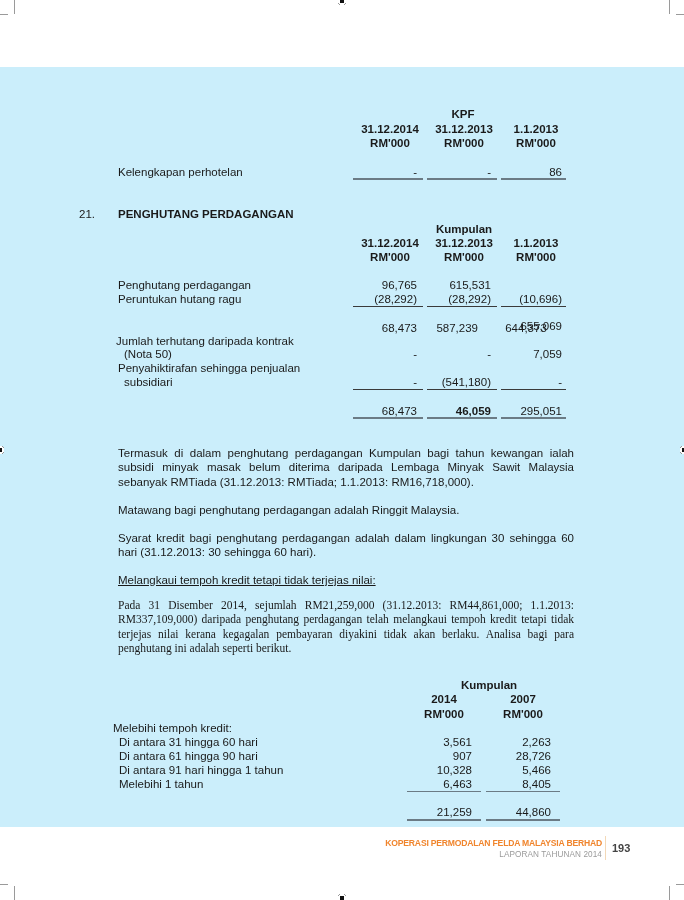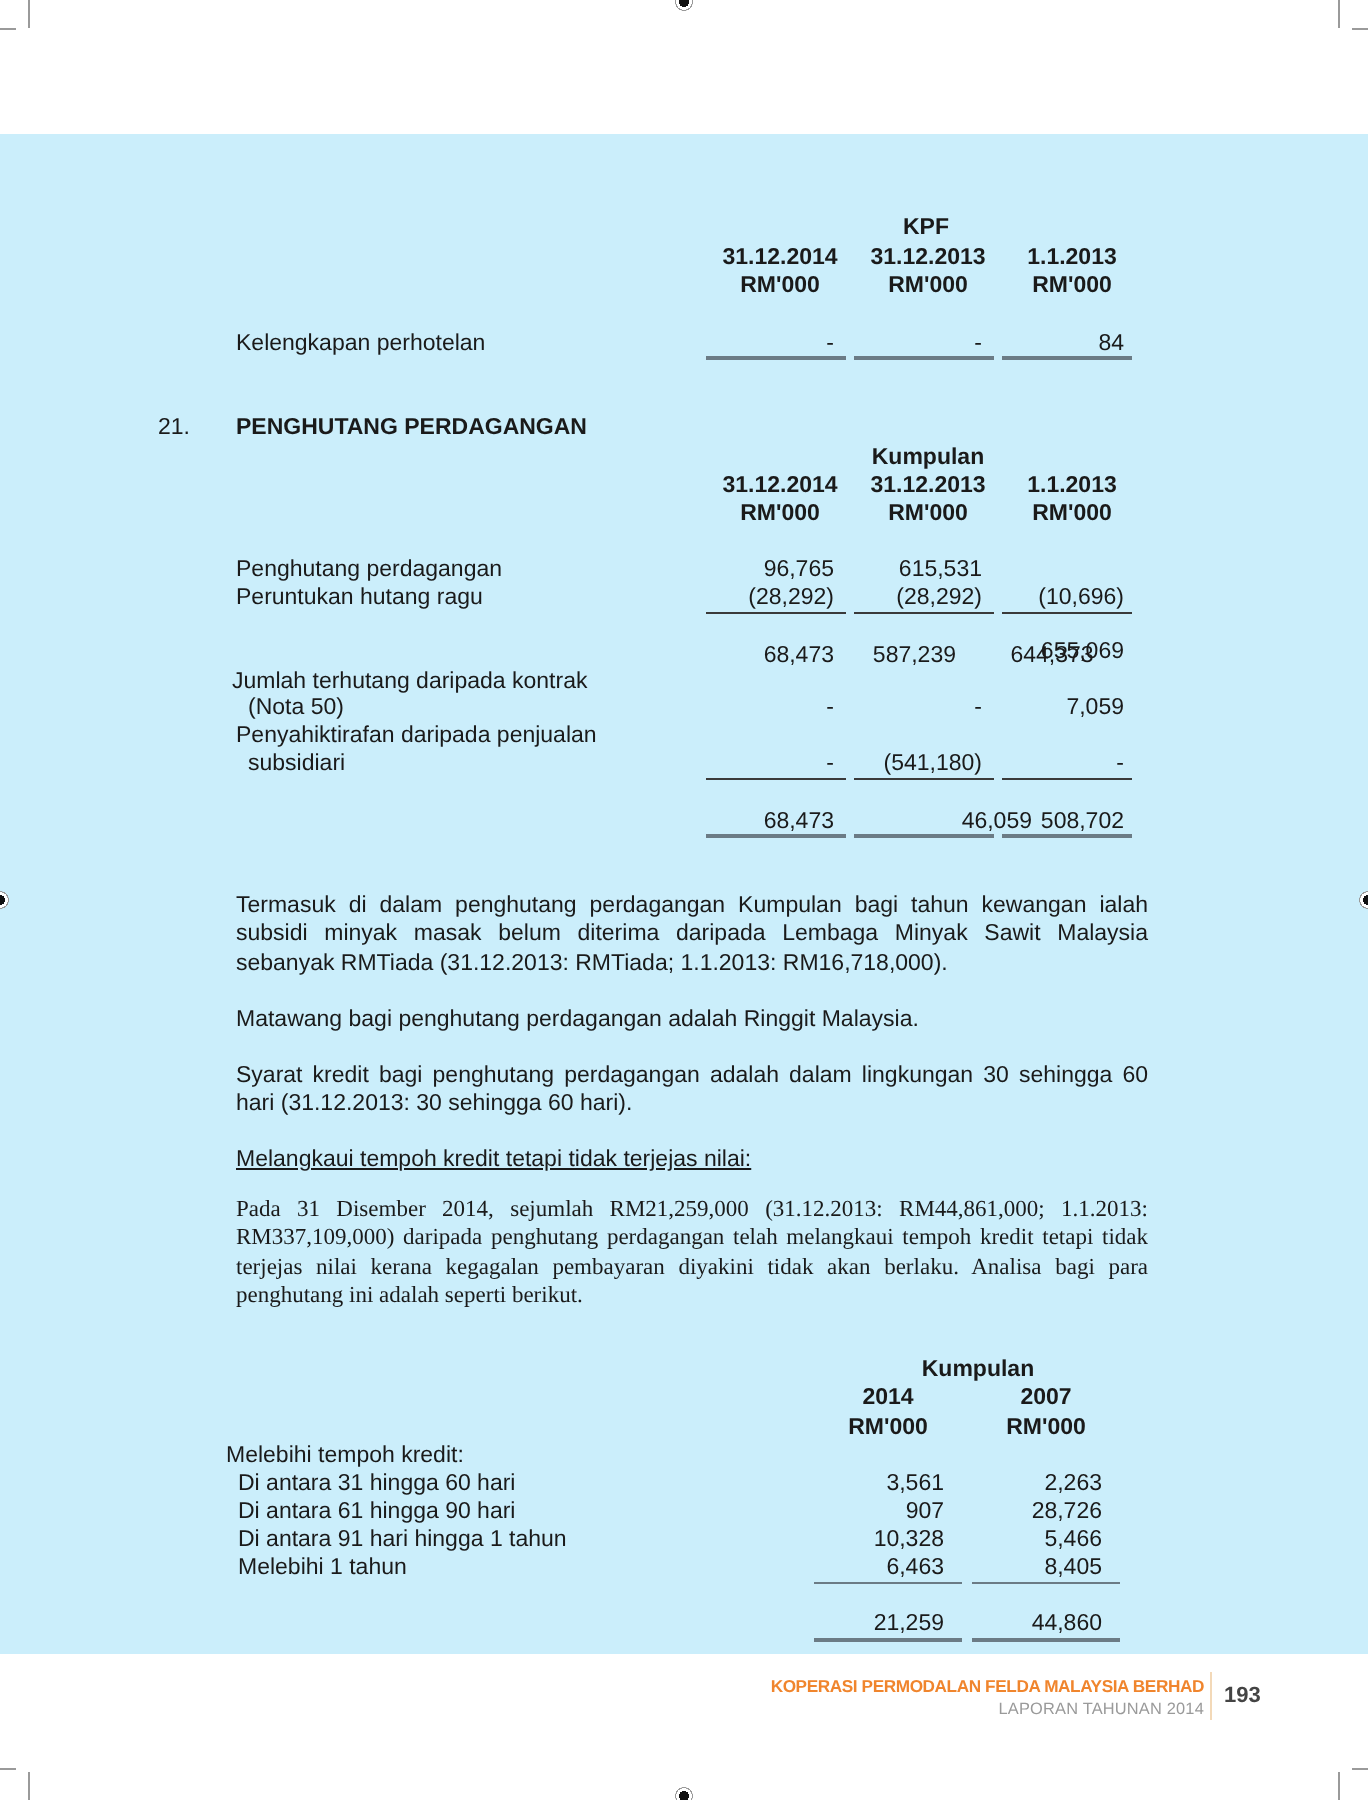--- a/index.html
+++ b/index.html
@@ -58,21 +58,21 @@
   <div class="hdr" style="left:353px;top:122px;">31.12.2014</div>
   <div class="hdr" style="left:427px;top:122px;">31.12.2013</div>
   <div class="hdr" style="left:499px;top:122px;">1.1.2013</div>
   <div class="hdr" style="left:353px;top:136px;">RM'000</div>
   <div class="hdr" style="left:427px;top:136px;">RM'000</div>
   <div class="hdr" style="left:499px;top:136px;">RM'000</div>
 
   <div class="lbl" style="left:118px;top:165px;">Kelengkapan perhotelan</div>
   <div class="num" style="left:345px;top:165px;">-</div>
   <div class="num" style="left:419px;top:165px;">-</div>
-  <div class="num" style="left:490px;top:165px;">84</div>
+  <div class="num" style="left:490px;top:165px;">86</div>
   <div class="dline" style="left:353px;top:178px;width:70px;"></div>
   <div class="dline" style="left:427px;top:178px;width:70px;"></div>
   <div class="dline" style="left:501px;top:178px;width:65px;"></div>
 </div>
 
 <div class="abs" style="left:79px;top:208px;">21.</div>
 <div class="abs" style="left:118px;top:208px;font-weight:bold;">PENGHUTANG PERDAGANGAN</div>
 
 <div>
   <div class="hdr" style="left:427px;top:222px;">Kumpulan</div>
@@ -99,32 +99,32 @@
   <div class="num" style="left:345px;top:321px;">68,473</div>
   <div class="num" style="left:406px;top:321px;">587,239</div>
   <div class="num" style="left:490px;top:321px;text-align:center;">644,373</div>
 
   <div class="lbl" style="left:116px;top:334px;text-align:right;">Jumlah terhutang daripada kontrak</div>
   <div class="lbl" style="left:124px;top:347px;">(Nota 50)</div>
   <div class="num" style="left:345px;top:347px;">-</div>
   <div class="num" style="left:419px;top:347px;">-</div>
   <div class="num" style="left:490px;top:347px;">7,059</div>
 
-  <div class="lbl" style="left:118px;top:361px;">Penyahiktirafan daripada penjualan</div>
+  <div class="lbl" style="left:118px;top:361px;">Penyahiktirafan sehingga penjualan</div>
   <div class="lbl" style="left:124px;top:375px;">subsidiari</div>
   <div class="num" style="left:345px;top:375px;">-</div>
   <div class="num" style="left:419px;top:375px;">(541,180)</div>
   <div class="num" style="left:490px;top:375px;">-</div>
   <div class="uline" style="left:353px;top:389px;width:70px;"></div>
   <div class="uline" style="left:427px;top:389px;width:70px;"></div>
   <div class="uline" style="left:501px;top:389px;width:65px;"></div>
 
   <div class="num" style="left:345px;top:404px;">68,473</div>
-  <div class="num" style="left:444px;top:404px;">46,059</div>
-  <div class="num" style="left:490px;top:404px;">508,702</div>
+  <div class="num" style="left:419px;top:404px;font-weight:bold;">46,059</div>
+  <div class="num" style="left:490px;top:404px;">295,051</div>
   <div class="dline" style="left:353px;top:417px;width:70px;"></div>
   <div class="dline" style="left:427px;top:417px;width:70px;"></div>
   <div class="dline" style="left:501px;top:417px;width:65px;"></div>
 </div>
 
 <div class="para" style="top:446px;">Termasuk di dalam penghutang perdagangan Kumpulan bagi tahun kewangan ialah subsidi minyak masak belum diterima daripada Lembaga Minyak Sawit Malaysia sebanyak RMTiada (31.12.2013: RMTiada; 1.1.2013: RM16,718,000).</div>
 <div class="para" style="top:503px;">Matawang bagi penghutang perdagangan adalah Ringgit Malaysia.</div>
 <div class="para" style="top:531px;">Syarat kredit bagi penghutang perdagangan adalah dalam lingkungan 30 sehingga 60 hari (31.12.2013: 30 sehingga 60 hari).</div>
 <div class="para underline-txt" style="top:573px;width:auto;">Melangkaui tempoh kredit tetapi tidak terjejas nilai:</div>
 <div class="para" style="top:598px;font-family:Liberation Serif, serif;">Pada 31 Disember 2014, sejumlah RM21,259,000 (31.12.2013: RM44,861,000; 1.1.2013: RM337,109,000) daripada penghutang perdagangan telah melangkaui tempoh kredit tetapi tidak terjejas nilai kerana kegagalan pembayaran diyakini tidak akan berlaku. Analisa bagi para penghutang ini adalah seperti berikut.</div>

